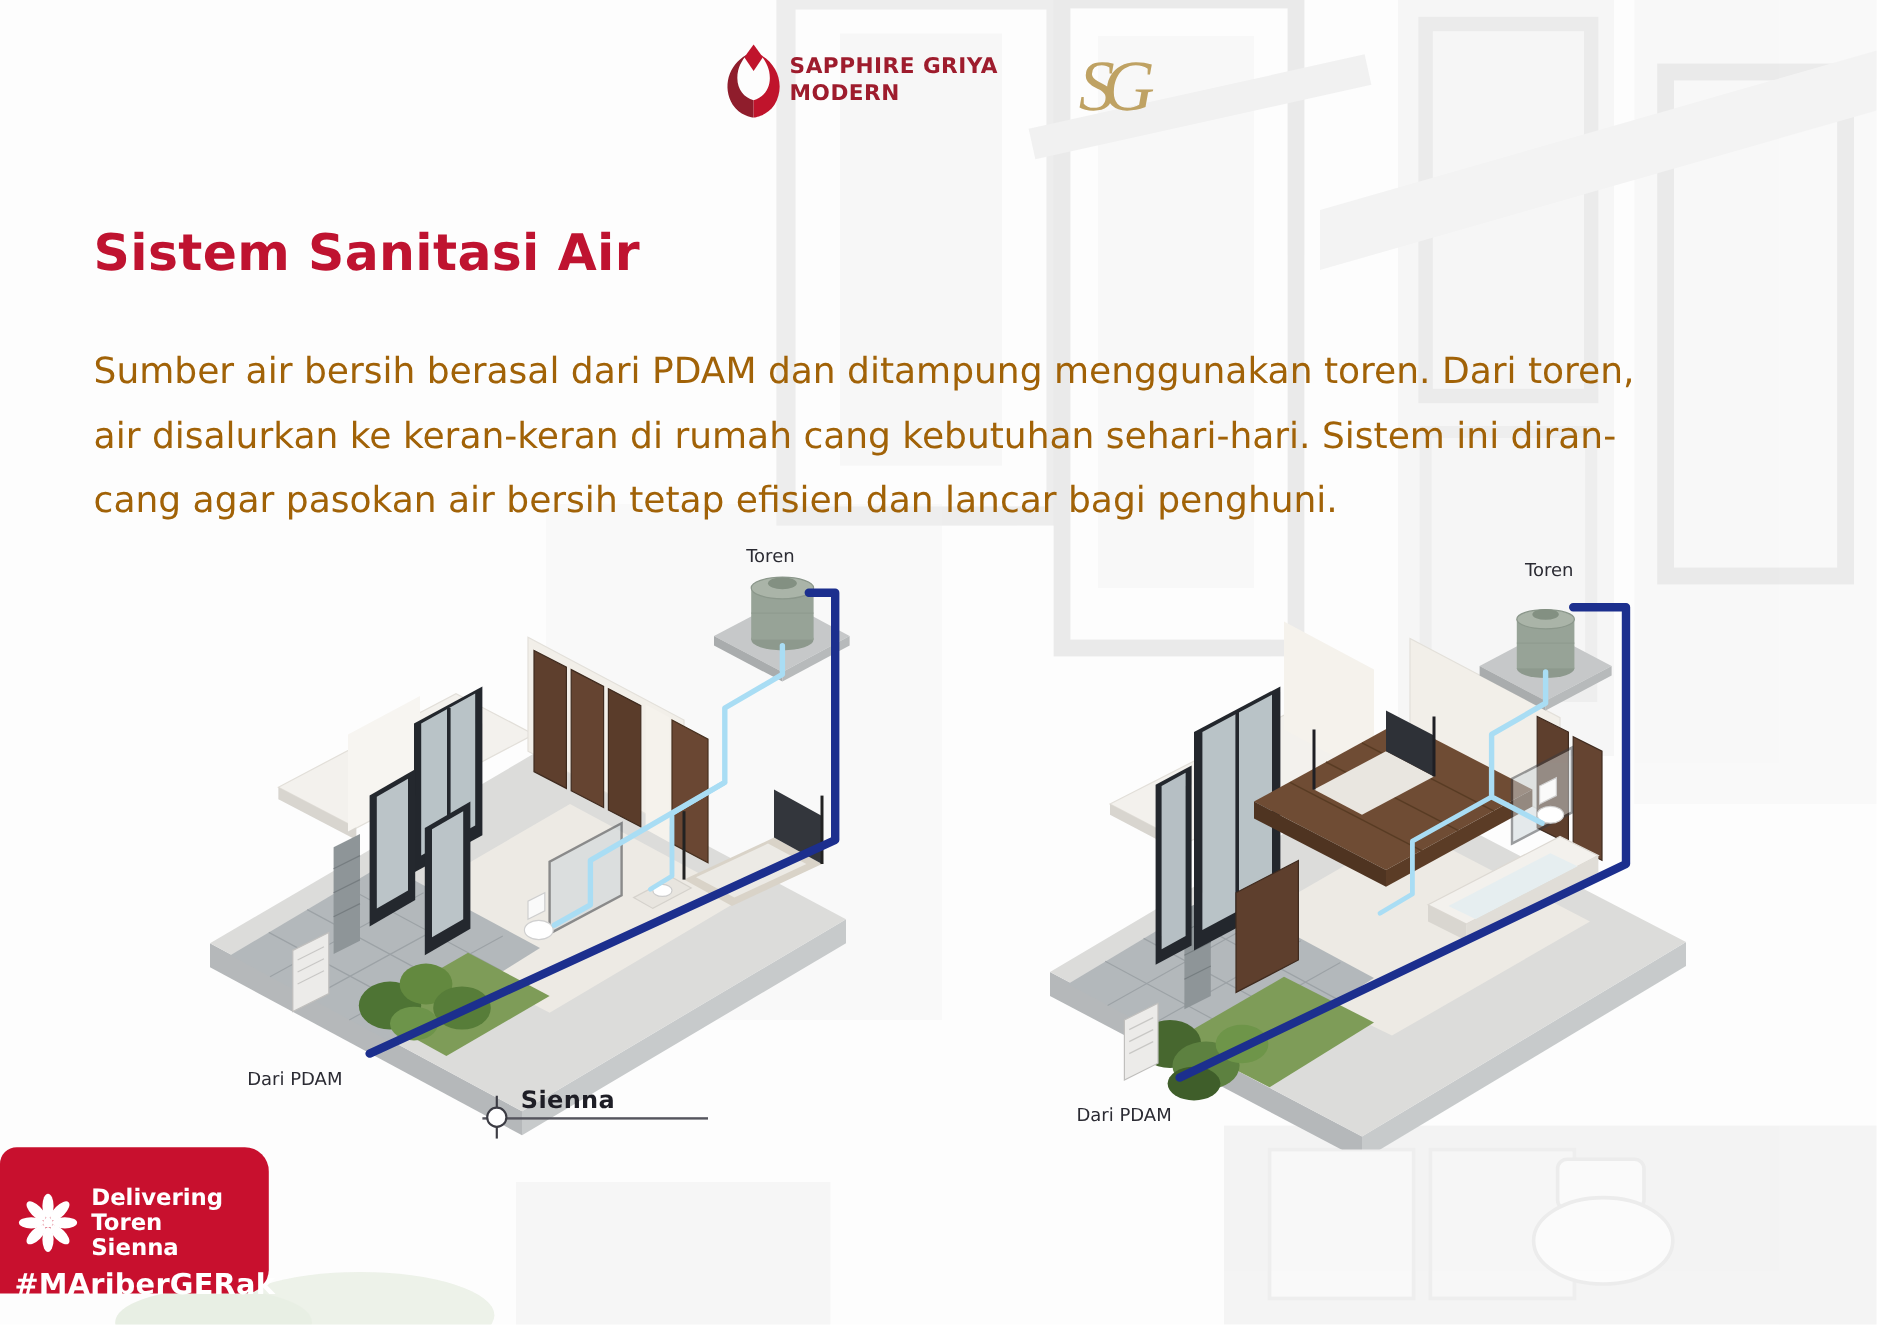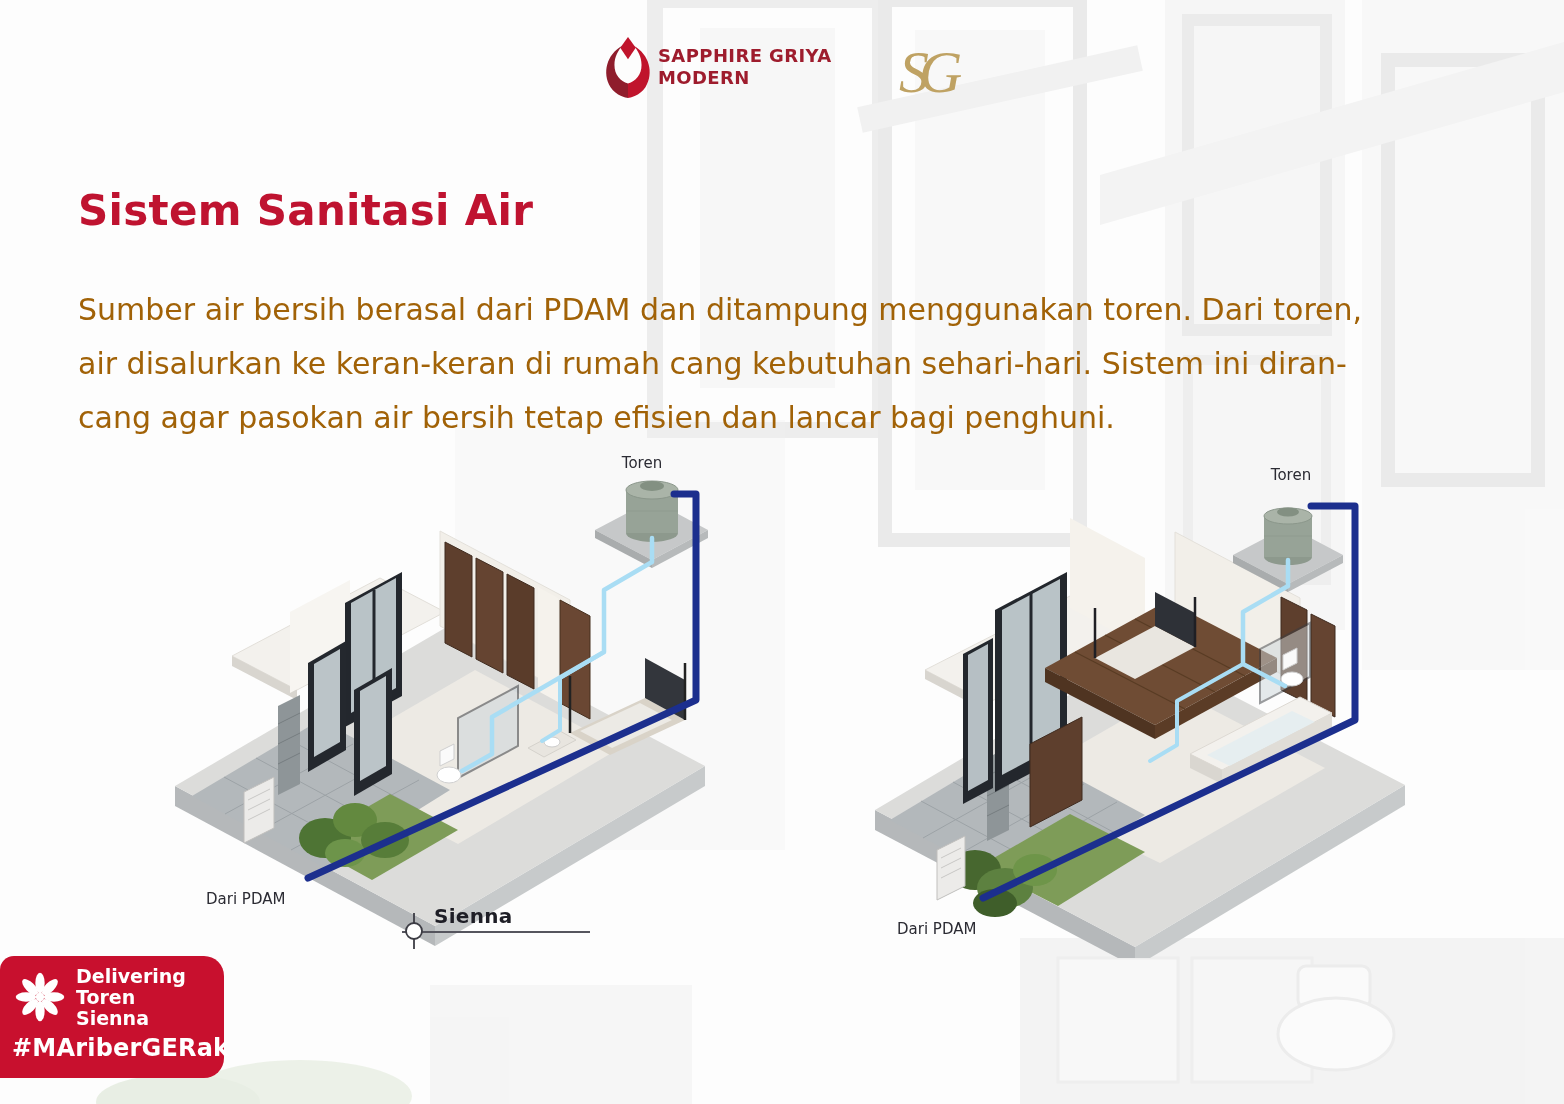--- a/index.html
+++ b/index.html
@@ -42,21 +42,21 @@
   .caption .marker { position:absolute; left:2px; bottom:-18px; }
   .caption-sienna { left:402px; top:904px; width:188px; }
   .caption-sierra { left:1128px; top:904px; width:298px; }
 
   
   .badge {
     position:absolute; left:0; top:956px; width:224px; height:122px; z-index:5;
     background:#c8102e; border-radius:14px 20px 20px 0; color:#ffffff;
     padding:10px 12px 8px 12px;
   }
-  .badge-top { display:flex; align-items:center; gap:8px; }
+  .badge-top { display:flex; align-items:center; gap:8px;margin-top:22px; }
   .badge-lines { font-size:19px; font-weight:800; line-height:1.1; }
   .badge-hashtag { font-size:24px; font-weight:700; margin-top:5px; letter-spacing:0.2px; }
 </style>
 </head>
 <body>
 
 <div class="page">
 
   <svg class="bg-layer" width="1564" height="1104" viewBox="0 0 1564 1104">
     <g opacity="0.32">

